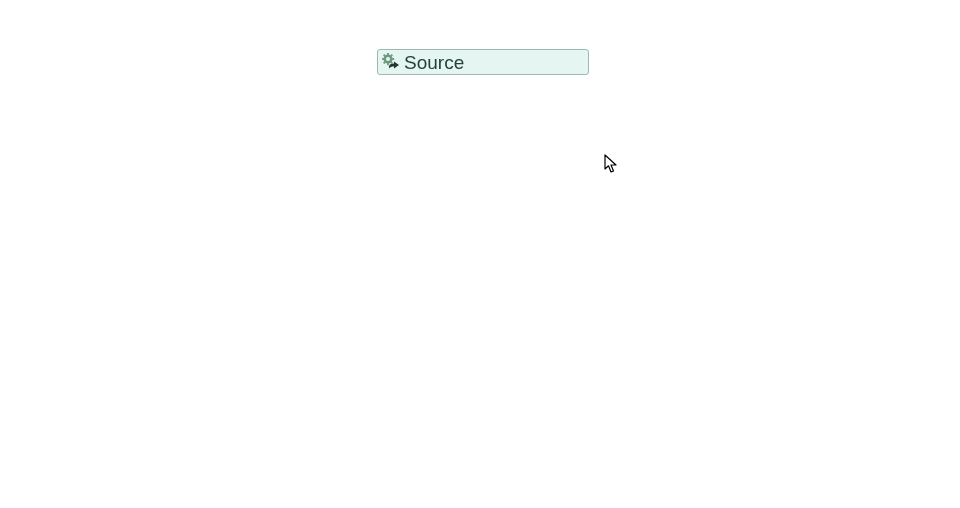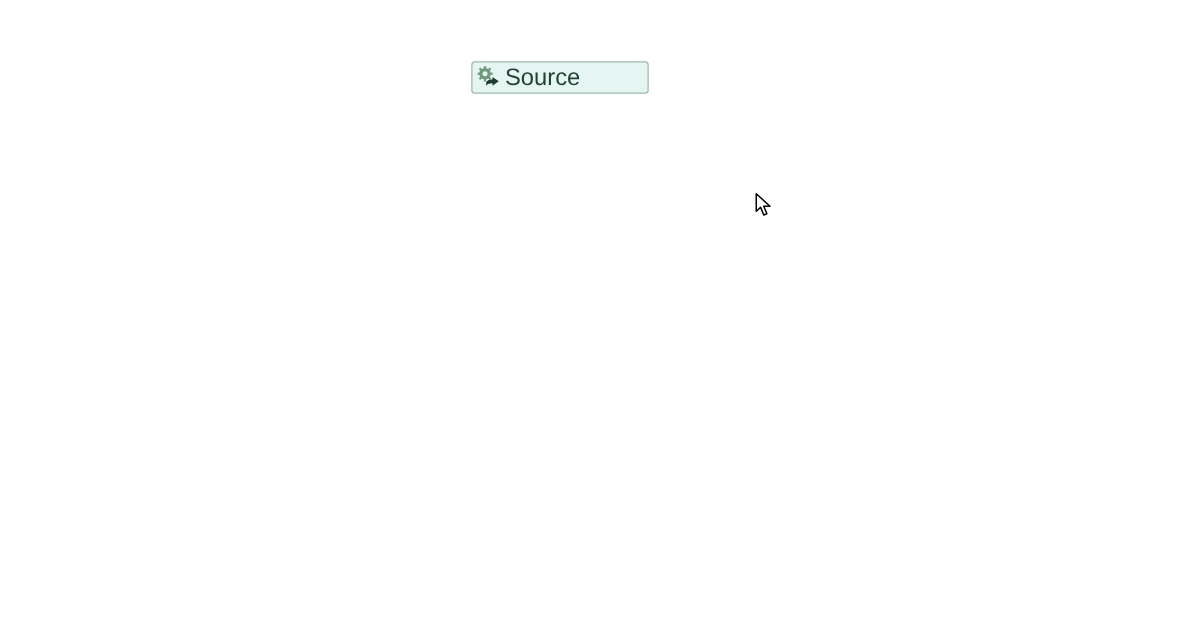--- a/index.html
+++ b/index.html
@@ -10,21 +10,21 @@
     background: #ffffff;
     font-family: "Segoe UI", Arial, sans-serif;
     overflow: hidden;
     position: relative;
   }
 
   .source-node {
     position: absolute;
     left: 377px;
     top: 49px;
-    width: 142px;
+    width: 212px;
     height: 26px;
     box-sizing: border-box;
     background: #e5f5f1;
     border: 1px solid #9db8b1;
     border-radius: 3px;
     display: flex;
     align-items: center;
     padding: 0 4px;
   }
 

